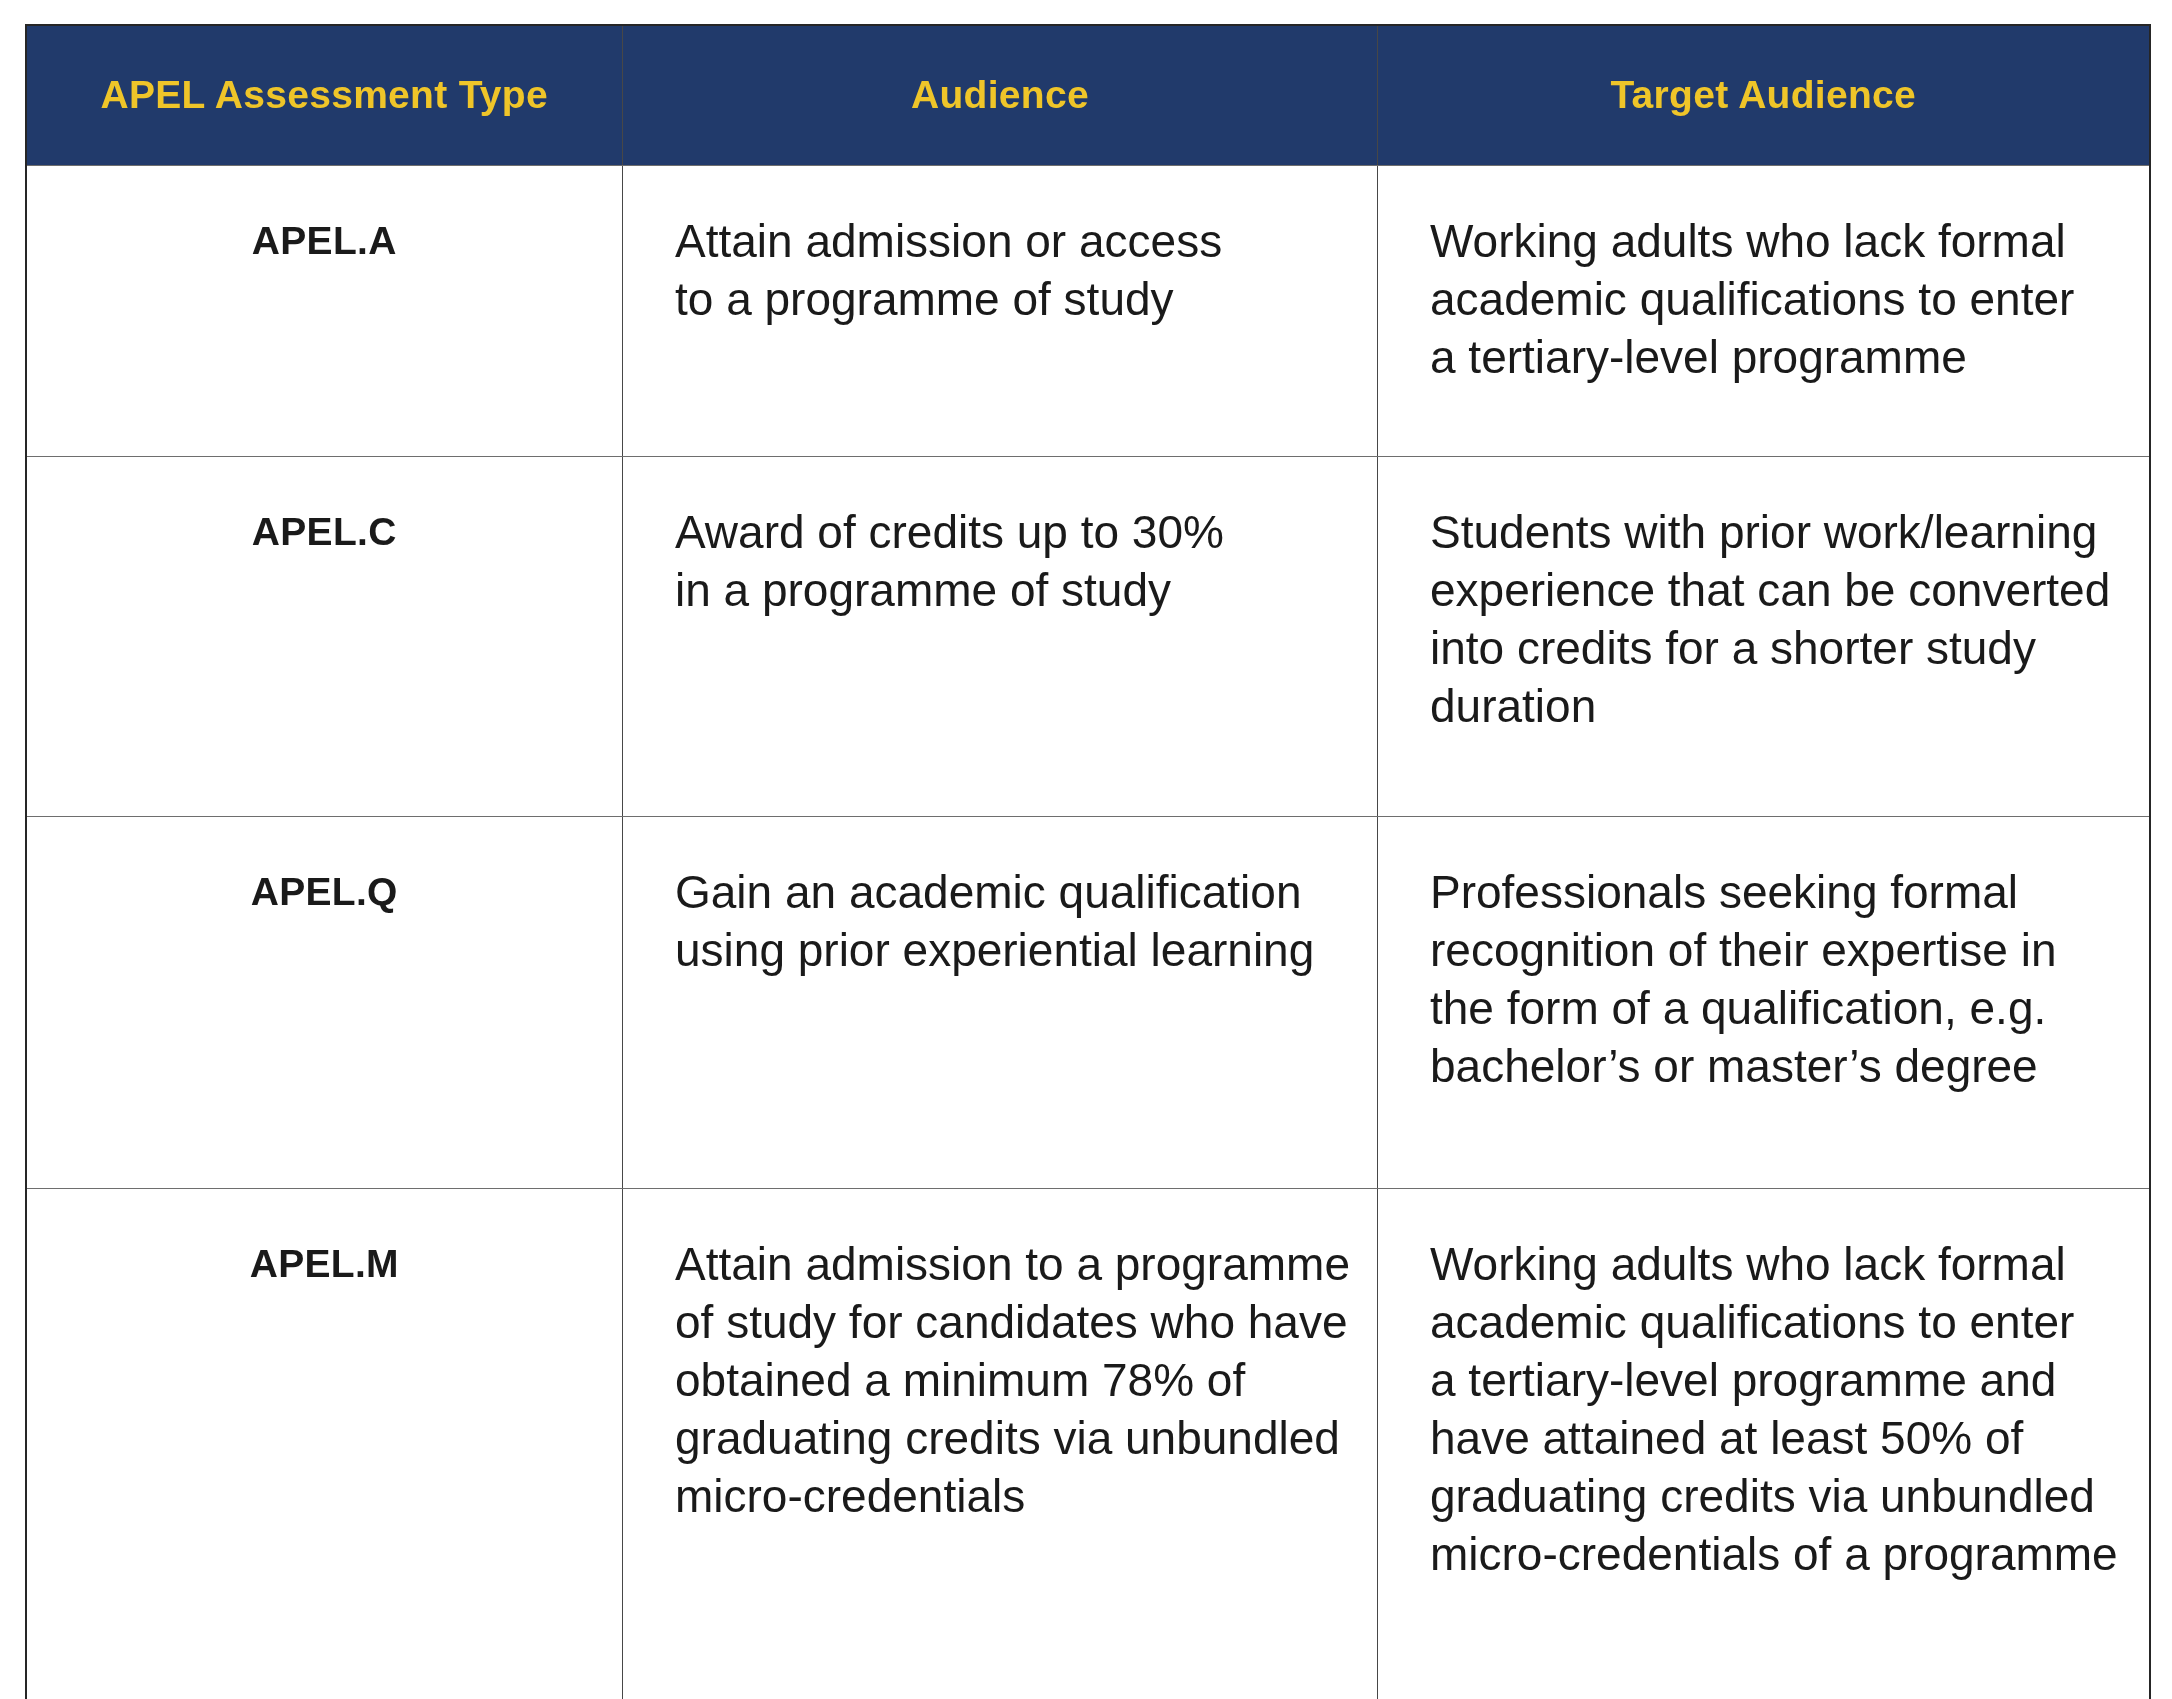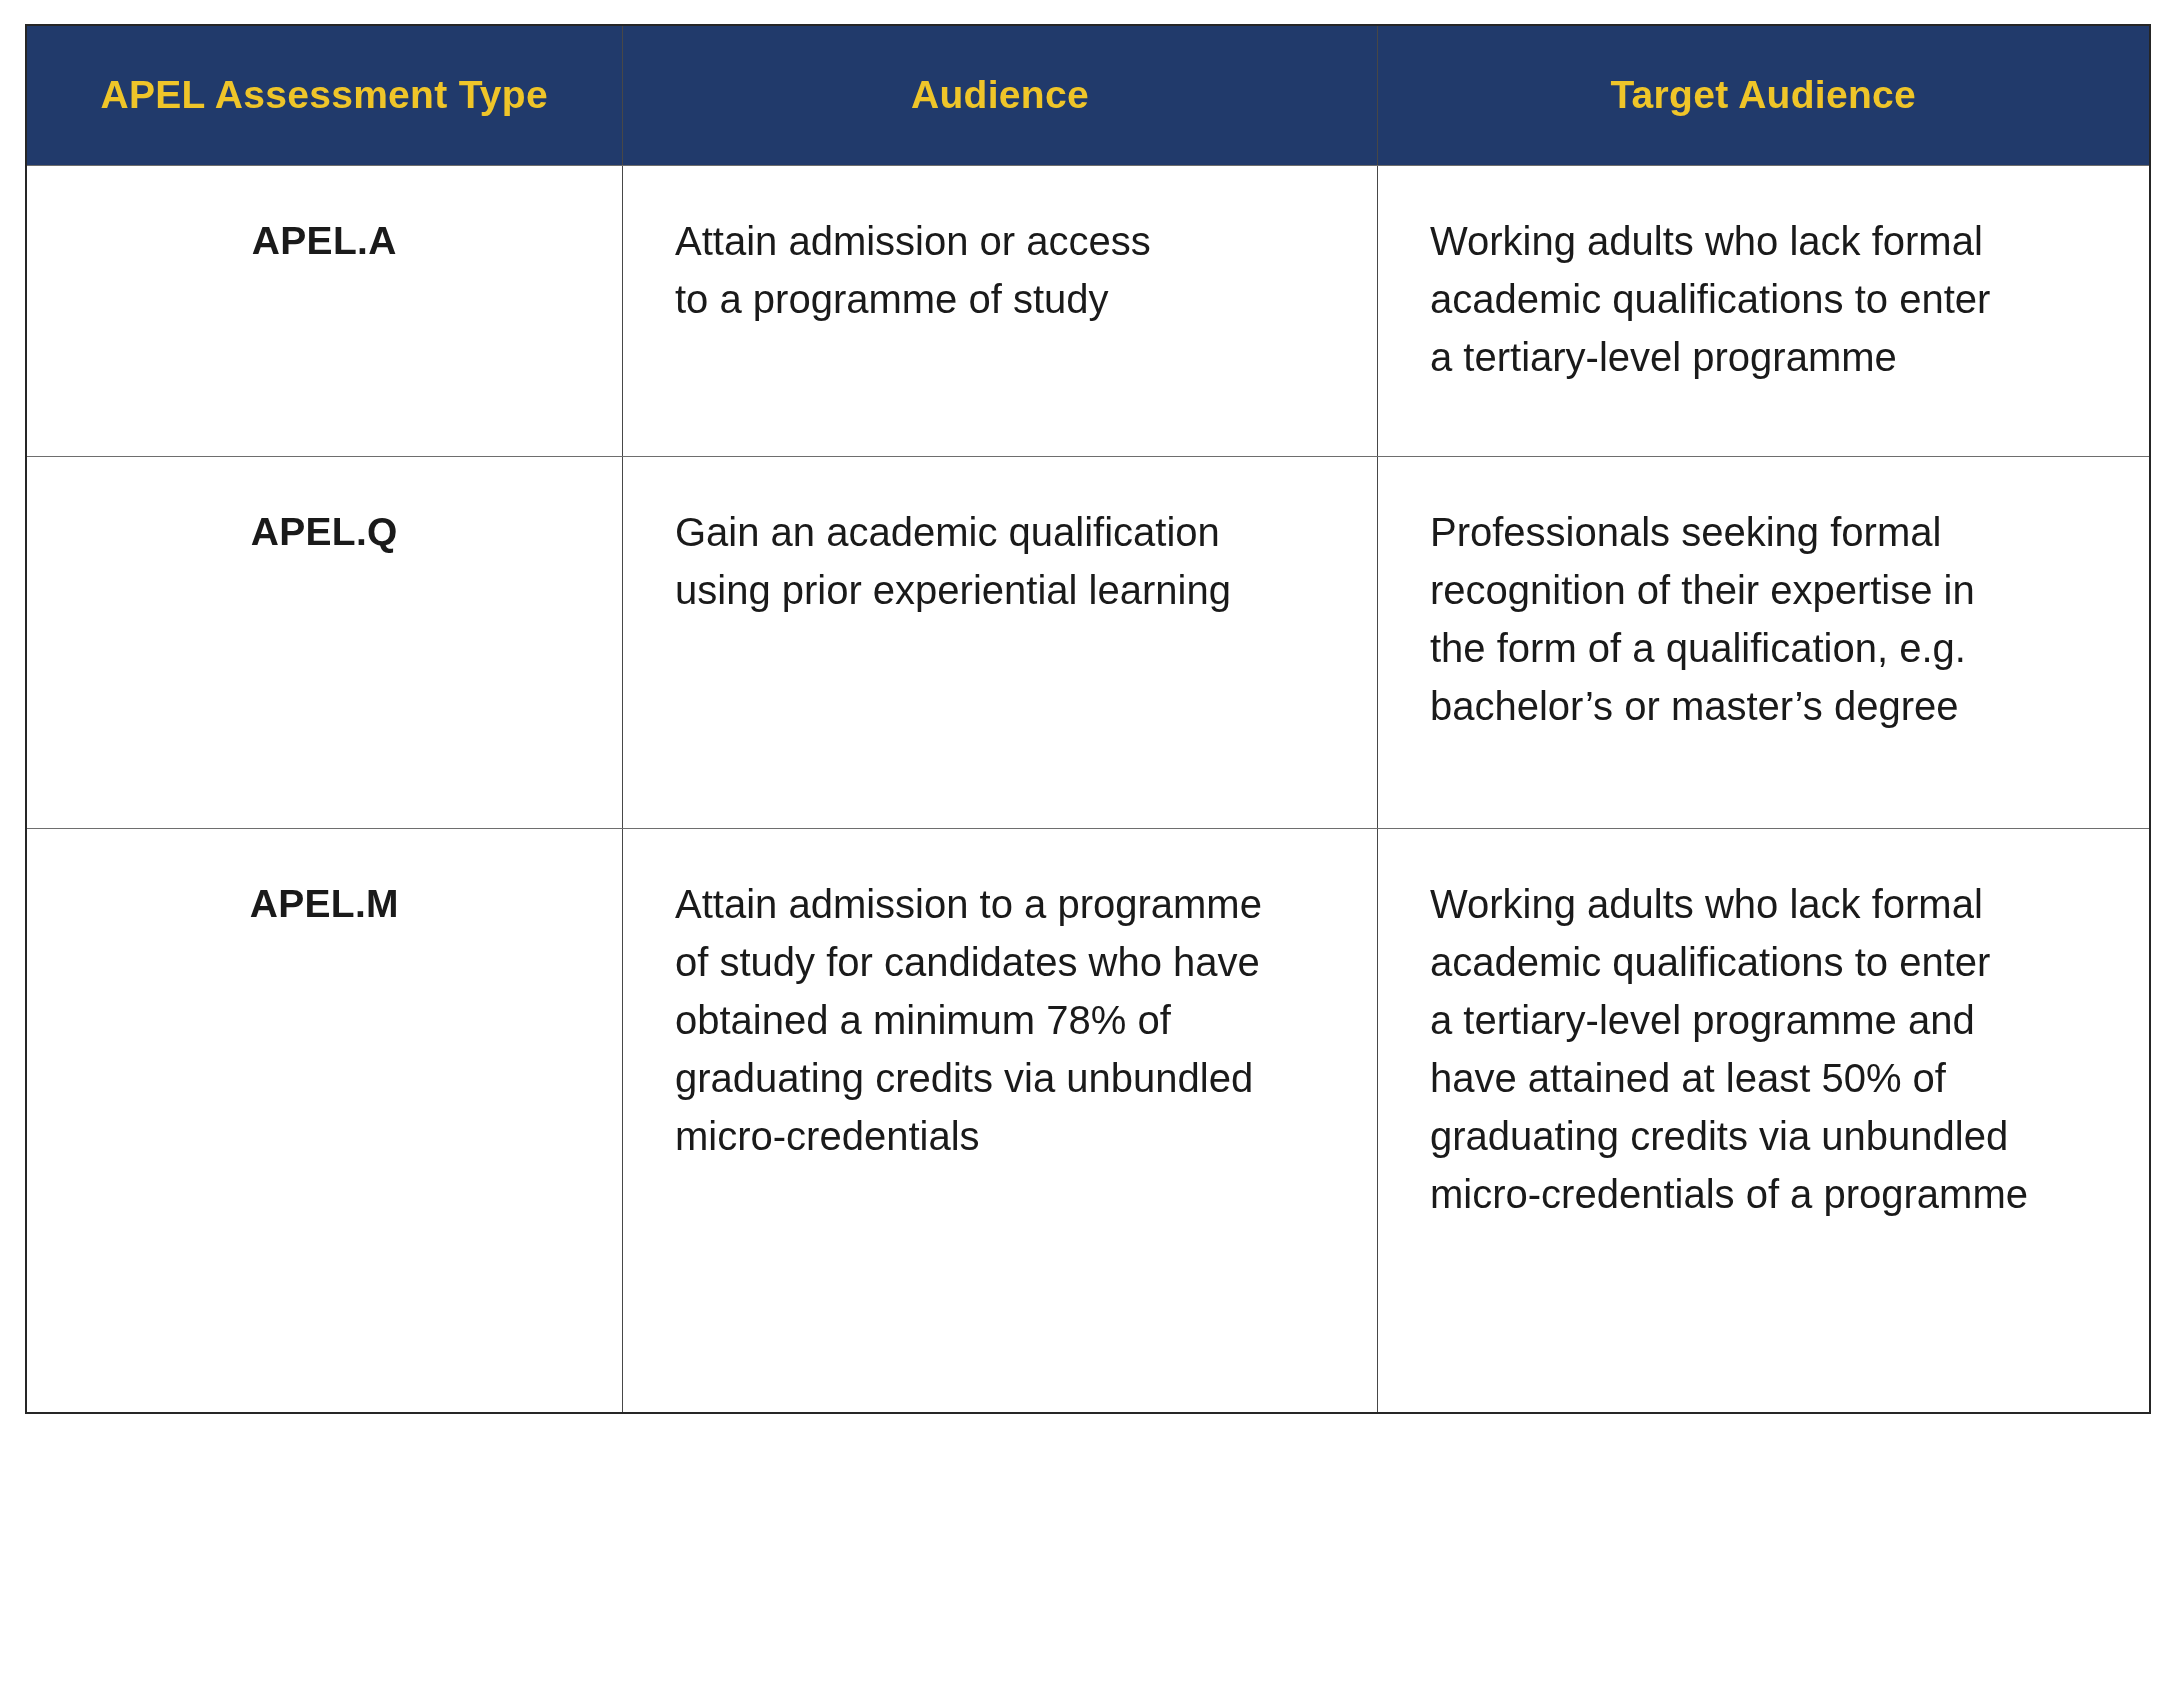--- a/index.html
+++ b/index.html
@@ -47,21 +47,21 @@
     color: #EFC529;
     font-size: 39px;
     font-weight: bold;
     text-align: center;
     vertical-align: middle;
     letter-spacing: 0.3px;
     padding: 0 1px;
   }
   td {
     color: #1a1a1a;
-    font-size: 40px;
+    font-size: 46px;
     line-height: 58px;
     padding: 46px 10.4px 10.4px 52px;
     text-align: left;
     white-space: pre-line;
   }
   td.type-cell {
     font-weight: bold;
     font-size: 39px;
     text-align: center;
     padding: 46px 10.4px 10.4px 10.4px;
@@ -88,20 +88,29 @@
   </thead>
   <tbody>
     <tr class="row-a">
       <td class="type-cell">APEL.A</td>
       <td>Attain admission or access
 to a programme of study</td>
       <td>Working adults who lack formal
 academic qualifications to enter
 a tertiary-level programme</td>
     </tr>
+    <tr class="row-c">
+      <td class="type-cell">APEL.C</td>
+      <td>Award of credits up to 30%
+in a programme of study</td>
+      <td>Students with prior work/learning
+experience that can be converted
+into credits for a shorter study
+duration</td>
+    </tr>
     <tr class="row-q">
       <td class="type-cell">APEL.Q</td>
       <td>Gain an academic qualification
 using prior experiential learning</td>
       <td>Professionals seeking formal
 recognition of their expertise in
 the form of a qualification, e.g.
 bachelor’s or master’s degree</td>
     </tr>
     <tr class="row-m">

